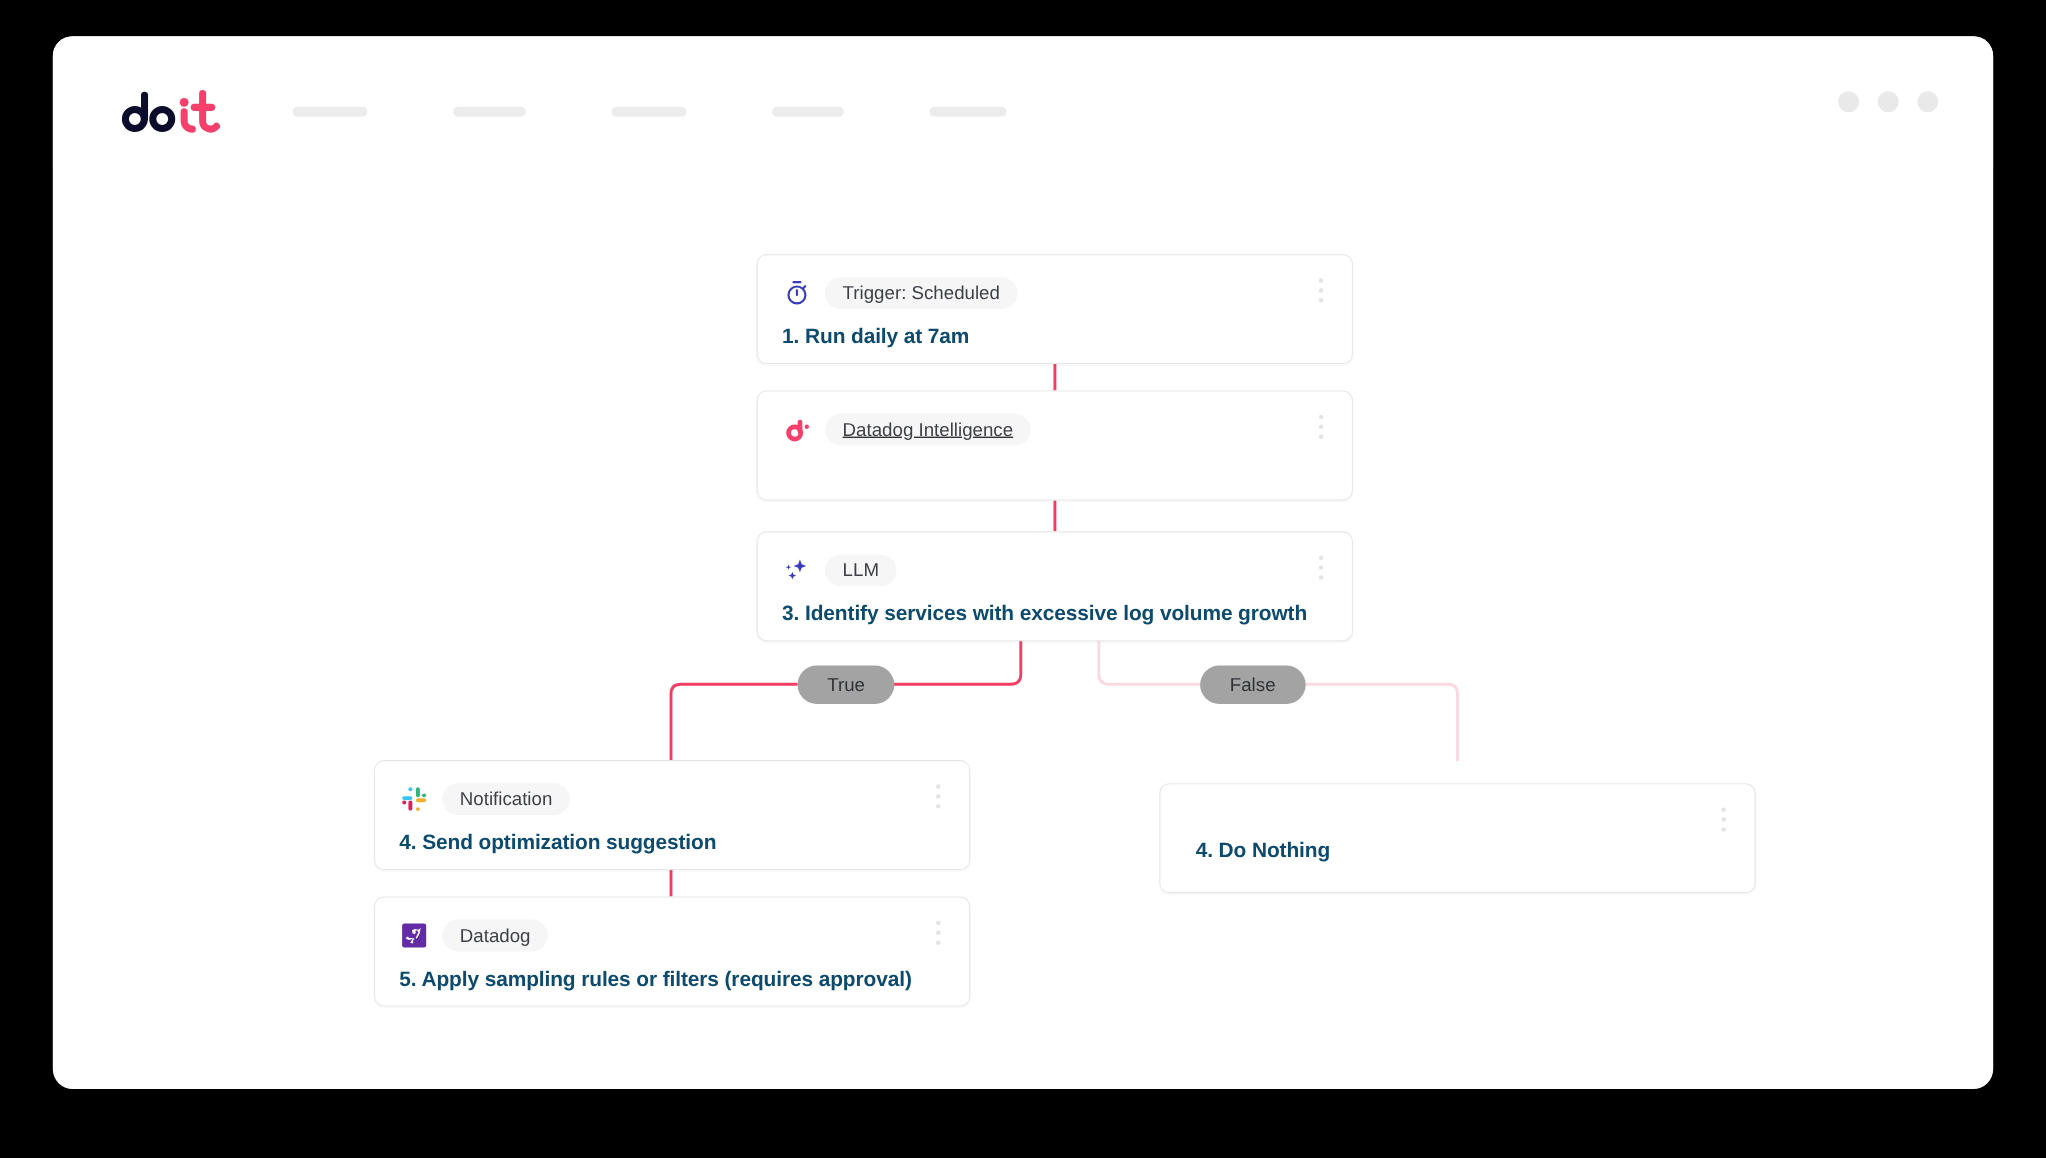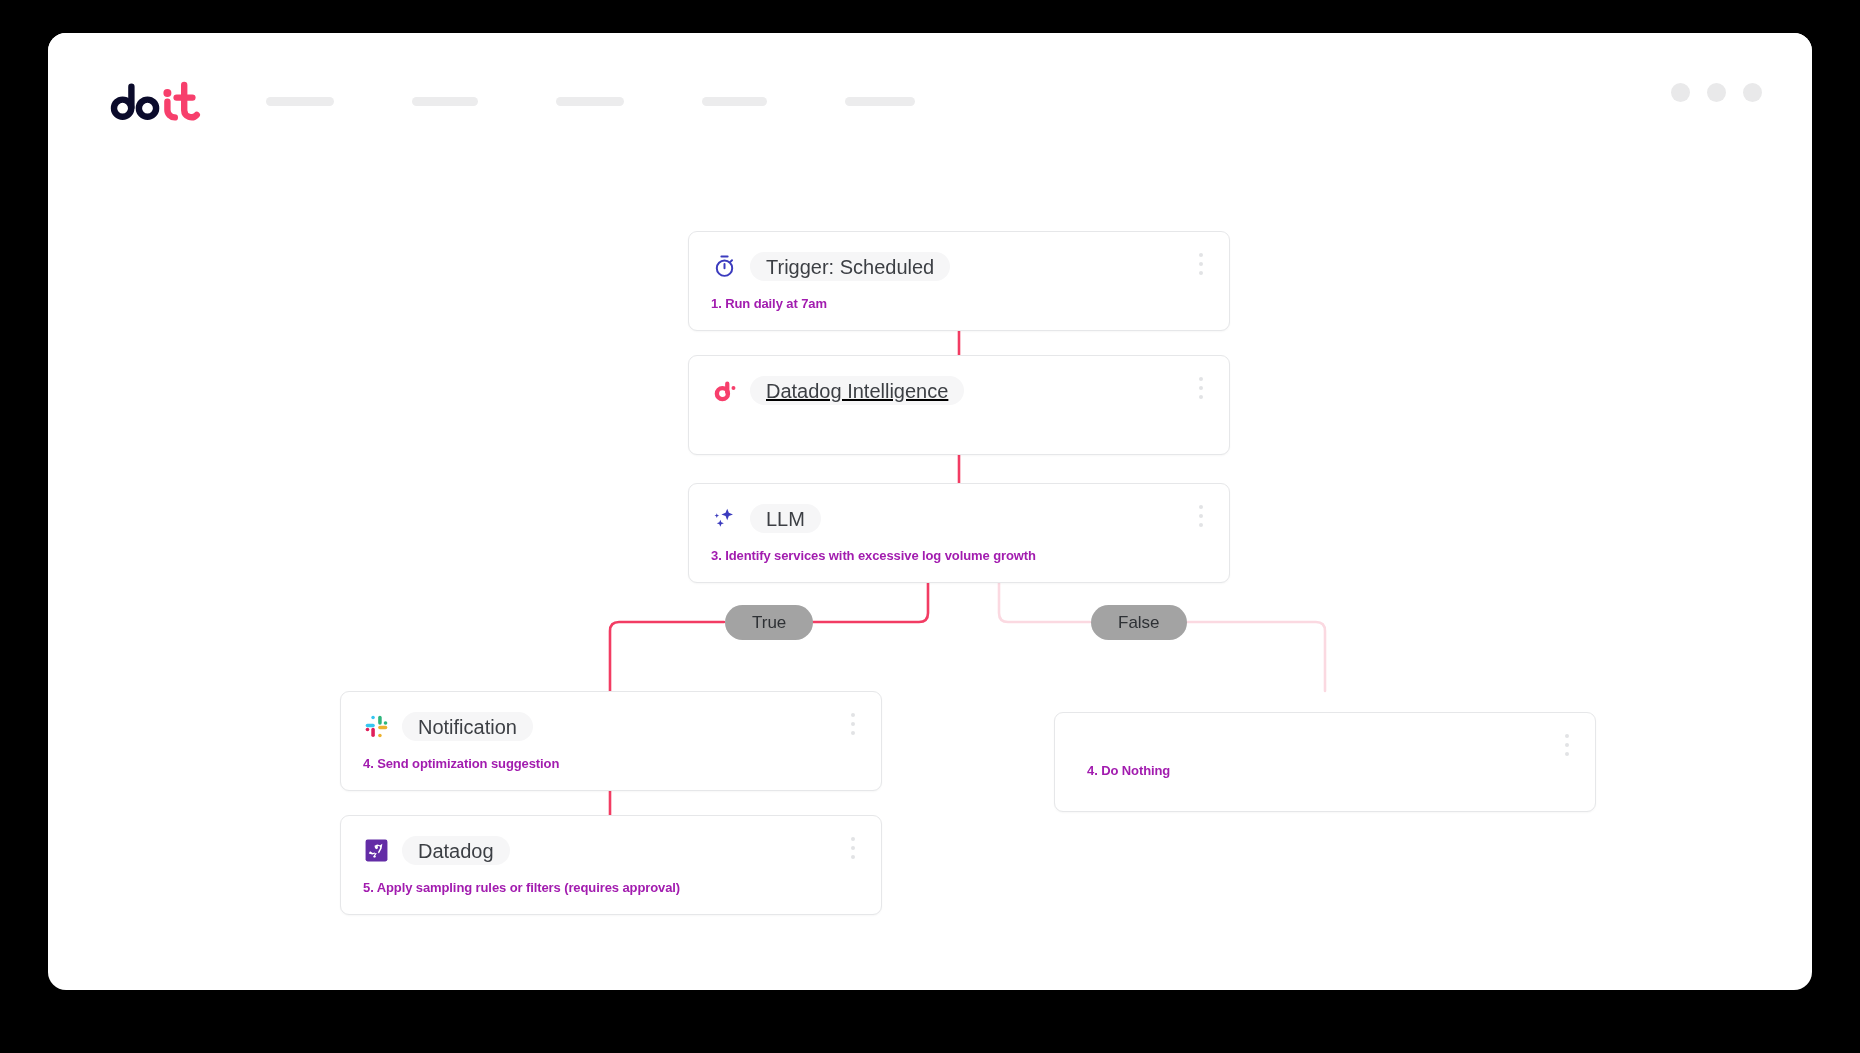--- a/index.html
+++ b/index.html
@@ -90,29 +90,29 @@
     flex: 0 0 26px;
   }
   .node-icon svg { display: block; }
   .badge {
     display: inline-flex; align-items: center;
     height: 29px;
     padding: 0 16px;
     border-radius: 15px;
     background: #f6f6f7;
     color: #3c3f44;
-    font-size: 20px;
+    font-size: 17px;
     line-height: 1;
     white-space: nowrap;
   }
   .node-title {
     padding: 14px 0 0 22px;
-    font-size: 13px;
+    font-size: 19px;
     font-weight: 600;
-    color: #a21caf;
+    color: #0c4a6e;
     letter-spacing: -0.1px;
     white-space: nowrap;
   }
   .kebab {
     position: absolute;
     top: 21px; right: 26px;
     display: flex; flex-direction: column;
     gap: 5px; align-items: center;
     cursor: pointer;
   }

